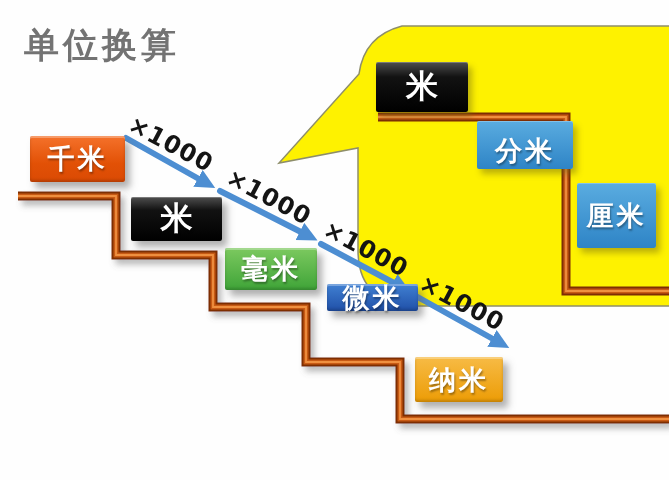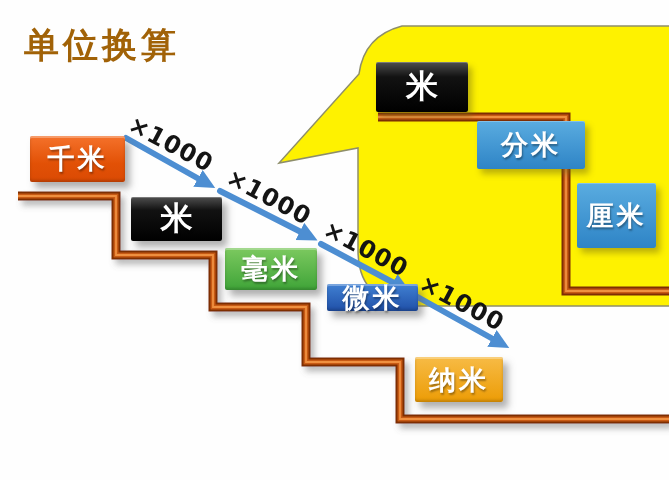--- a/index.html
+++ b/index.html
@@ -6,21 +6,21 @@
   .stage {
     position:relative; width:669px; height:480px;
     background:#fefefe; overflow:hidden;
     font-family:"DejaVu Sans", sans-serif;
   }
   .stage svg { position:absolute; left:0; top:0; }
 
   .page-title {
     position:absolute; left:24px; top:22px;
     font-size:35px; font-weight:600; letter-spacing:4px;
-    color:#a16207;
+    color:#737373;
   }
 
   .unit-box {
     position:absolute; display:flex; align-items:center; justify-content:center;
     color:#fff; font-weight:600; letter-spacing:3px;
     border-radius:2px;
     box-shadow:5px 6px 7px rgba(100,100,100,.5),
                inset 0 2px 0 rgba(255,255,255,.3),
                inset 0 -2px 3px rgba(0,0,0,.18);
     text-shadow:1px 2px 2px rgba(0,0,0,.35);
@@ -36,21 +36,21 @@
   .bg-amber  { background:linear-gradient(180deg,#f7bb45 0%,#ec9c06 100%);text-align:center; }
   .bg-ltblue { background:linear-gradient(180deg,#5aace0 0%,#2e84c6 100%); }
   .on-yellow { box-shadow:4px 5px 6px rgba(110,100,20,.45), inset 0 1px 0 rgba(255,255,255,.25); }
 
   #kilometer-box       { left:30px;  top:136px; width:95px; height:46px; }
   #meter-box           { left:131px; top:197px; width:91px; height:44px; }
   #millimeter-box      { left:225px; top:248px; width:92px; height:42px; }
   #micrometer-box      { left:327px; top:284px; width:91px; height:27px;text-align:center; }
   #nanometer-box       { left:415px; top:357px; width:88px; height:45px; }
   #callout-meter-box   { left:376px; top:62px;  width:92px; height:50px; }
-  #decimeter-box       { left:477px; top:121px; width:108px; height:48px; }
+  #decimeter-box       { left:477px; top:121px; width:96px; height:48px;align-items:flex-end; }
   #centimeter-box      { left:577px; top:183px; width:79px; height:65px; }
 
   .factor-label {
     position:absolute; width:96px; height:28px; text-align:center;
     font-size:24px; font-weight:600; color:#141414; letter-spacing:1px;
     transform:rotate(28deg);
   }
   #factor-1 { left:123px; top:130px; }
   #factor-2 { left:221px; top:183px; }
   #factor-3 { left:318px; top:235px; }

